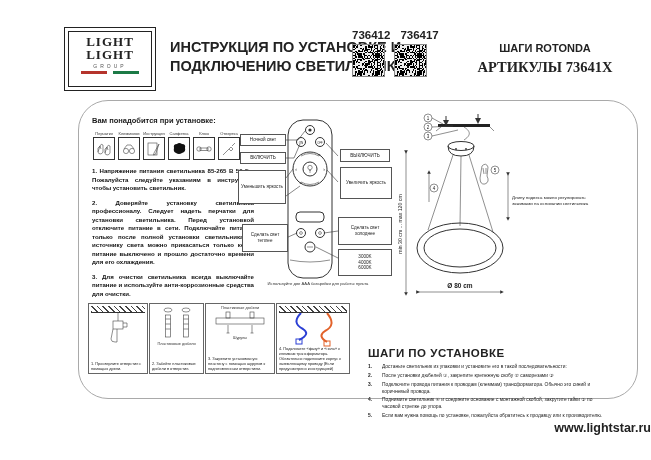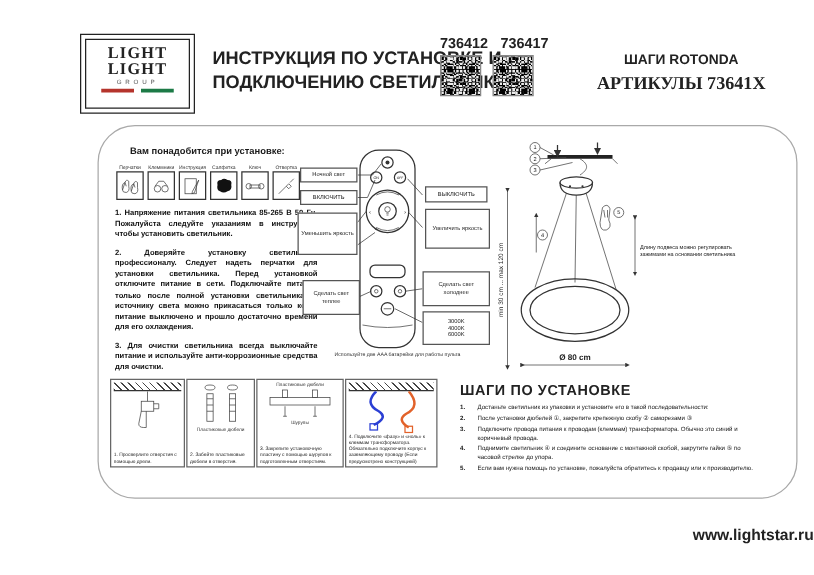--- a/index.html
+++ b/index.html
@@ -30,21 +30,21 @@
 
   .series-block { position:absolute; left:452px; top:42px; width:186px; text-align:center; }
   .series { font-size:11px; font-weight:700; color:#222; }
   .articles { font-size:14.5px; font-weight:700; color:#222; margin-top:5px;font-family:Liberation Serif, serif; }
 
   
   .panel { position:absolute; left:78px; top:100px; width:560px; height:299px;
            border:1.5px solid #a9a9a9; border-radius:30px; }
 
   
-  .tools-heading { position:absolute; left:104px; top:116px; font-size:7.5px; font-weight:700; }
+  .tools-heading { position:absolute; left:92px; top:116px; font-size:7.5px; font-weight:700; }
   .tools-row { position:absolute; left:92px; top:131px; display:flex; gap:1px; }
   .tool { width:24px; text-align:center; }
   .tool-label { font-size:4px; color:#333; height:6px; overflow:hidden; }
   .tool-box { width:22px; height:23px; border:1px solid #333; margin:0 auto;
               display:flex; align-items:center; justify-content:center; }
   .warnings { position:absolute; left:92px; top:167px; width:162px; }
   .warn { font-size:6.1px; font-weight:600; line-height:1.4; color:#111; margin-bottom:6px; text-align:justify; }
 
   
   .callout { position:absolute; border:1px solid #555; background:#fff; color:#222;
@@ -71,21 +71,21 @@
   .mbox { border:1px solid #666; height:71px; position:relative; background:#fff; padding:2px; }
   .mbox1 { width:60px; } .mbox2 { width:55px; } .mbox3 { width:70px; } .mbox4 { width:74px; }
   .hatch { height:7px; border-bottom:1.5px solid #333;
            background:repeating-linear-gradient(45deg,#444 0 1px,transparent 1px 4px); }
   .mlabel { font-size:3.8px; color:#333; text-align:center; }
   .mcap { position:absolute; left:2px; right:2px; bottom:2px; font-size:3.9px; line-height:1.3; color:#222; }
   .micon { display:block; margin:0 auto; }
 
   
   .install { position:absolute; left:368px; top:307px; width:242px; }
-  .install-heading { font-size:11.5px; font-weight:700; letter-spacing:0.5px; color:#222; }
+  .install-heading { font-size:11.5px; font-weight:700; letter-spacing:0.5px; color:#222;margin-top:40px; }
   .steps { margin-top:5px; }
   .step { display:flex; margin-bottom:2px; }
   .step-num { width:14px; flex:0 0 14px; font-size:4.9px; font-weight:700; }
   .step-text { font-size:4.9px; line-height:1.4; color:#222; }
 
   .footer { position:absolute; left:0; top:421px; width:651px; text-align:right;
             font-size:12.5px; font-weight:700; color:#222; }
 
   svg .ln { stroke:#333; fill:none; stroke-width:1; }
   svg .thin { stroke:#444; fill:none; stroke-width:0.6; }

